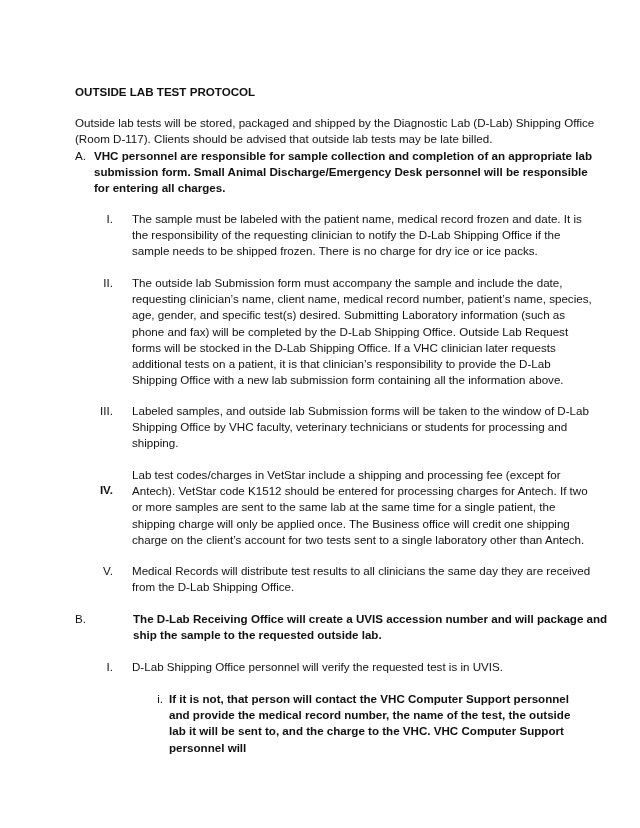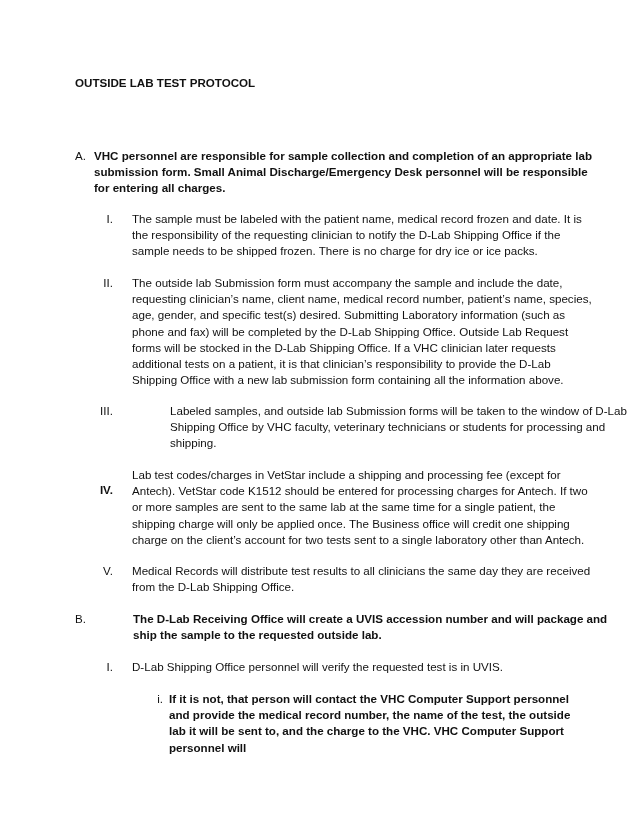--- a/index.html
+++ b/index.html
@@ -4,57 +4,58 @@
 <style>
   html, body { margin: 0; padding: 0; background: #ffffff; }
   body {
     width: 640px; height: 828px; overflow: hidden; position: relative;
     font-family: "Liberation Sans", sans-serif;
     color: #111111;
     font-size: 11.6px;
     line-height: 16.2px;
   }
   .page { position: absolute; left: 0; top: 0; width: 640px; height: 828px; }
-  .abs { position: absolute; white-space: nowrap; }
+  .abs { position: absolute; white-space: nowrap; margin-top: 9px; }
   .heading { font-weight: bold; left: 75px; top: 75px; }
   .para { left: 75px; width: 520px; white-space: normal; }
   .marker { position: absolute; white-space: nowrap; }
   .marker.alpha { left: 75px; }
   .marker.roman { left: 88px; width: 25px; text-align: right; }
   .marker.lower { left: 150px; width: 13px; text-align: right; }
   .block { position: absolute; white-space: normal; }
   .block.alpha { left: 94px; width: 500px; font-weight: bold; }
   .block.roman { left: 132px; width: 460px; }
   .block.lower { left: 169px; width: 420px; }
 </style>
 </head>
 <body>
 
 <div class="page">
 
   <div class="abs heading">OUTSIDE LAB TEST PROTOCOL</div>
 
+  <div class="abs para" style="top:106px;">Outside lab tests will be stored, packaged and shipped by the Diagnostic Lab (D-Lab) Shipping Office (Room D-117).  Clients should be advised that outside lab tests may be late billed.</div>
 
   <div>
     <span class="marker alpha" style="top:148px;">A.</span>
     <div class="block alpha" style="top:148px;">VHC personnel are responsible for sample collection and completion of an appropriate lab submission form.  Small Animal Discharge/Emergency Desk personnel will be responsible for entering all charges.</div>
 
     <div>
       <span class="marker roman" style="top:211px;">I.</span>
       <div class="block roman" style="top:211px;">The sample must be labeled with the patient name, medical record frozen and date.  It is the responsibility of the requesting clinician to notify the D-Lab Shipping Office if the sample needs to be shipped frozen.  There is no charge for dry ice or ice packs.</div>
     </div>
 
     <div>
       <span class="marker roman" style="top:275px;">II.</span>
       <div class="block roman" style="top:275px;">The outside lab Submission form must accompany the sample and include the date, requesting clinician’s name, client name, medical record number, patient’s name, species, age, gender, and specific test(s) desired.  Submitting Laboratory information (such as phone and fax) will be completed by the D-Lab Shipping Office.  Outside Lab Request forms will be stocked in the D-Lab Shipping Office.  If a VHC clinician later requests additional tests on a patient, it is that clinician’s responsibility to provide the D-Lab Shipping Office with a new lab submission form containing all the information above.</div>
     </div>
 
     <div>
       <span class="marker roman" style="top:403px;">III.</span>
-      <div class="block roman" style="top:403px;margin-left:38px;">Labeled samples, and outside lab Submission forms will be taken to the window of D-Lab Shipping Office by VHC faculty, veterinary technicians or students for processing and shipping.</div>
+      <div class="block roman" style="top:403px;">Labeled samples, and outside lab Submission forms will be taken to the window of D-Lab Shipping Office by VHC faculty, veterinary technicians or students for processing and shipping.</div>
     </div>
 
     <div>
       <span class="marker roman" style="top:482px;font-weight:bold;">IV.</span>
       <div class="block roman" style="top:467px;">Lab test codes/charges in VetStar include a shipping and processing fee (except for Antech).  VetStar  code K1512 should be entered for processing charges for Antech.  If two or more samples are sent to the same lab at the same time for a single patient, the shipping charge will only be applied once.  The Business office will credit one shipping charge on the client’s account for two tests sent to a single laboratory other than Antech.</div>
     </div>
 
     <div>
       <span class="marker roman" style="top:563px;">V.</span>
       <div class="block roman" style="top:563px;">Medical Records will distribute test results to all clinicians the same day they are received from the D-Lab Shipping Office.</div>

